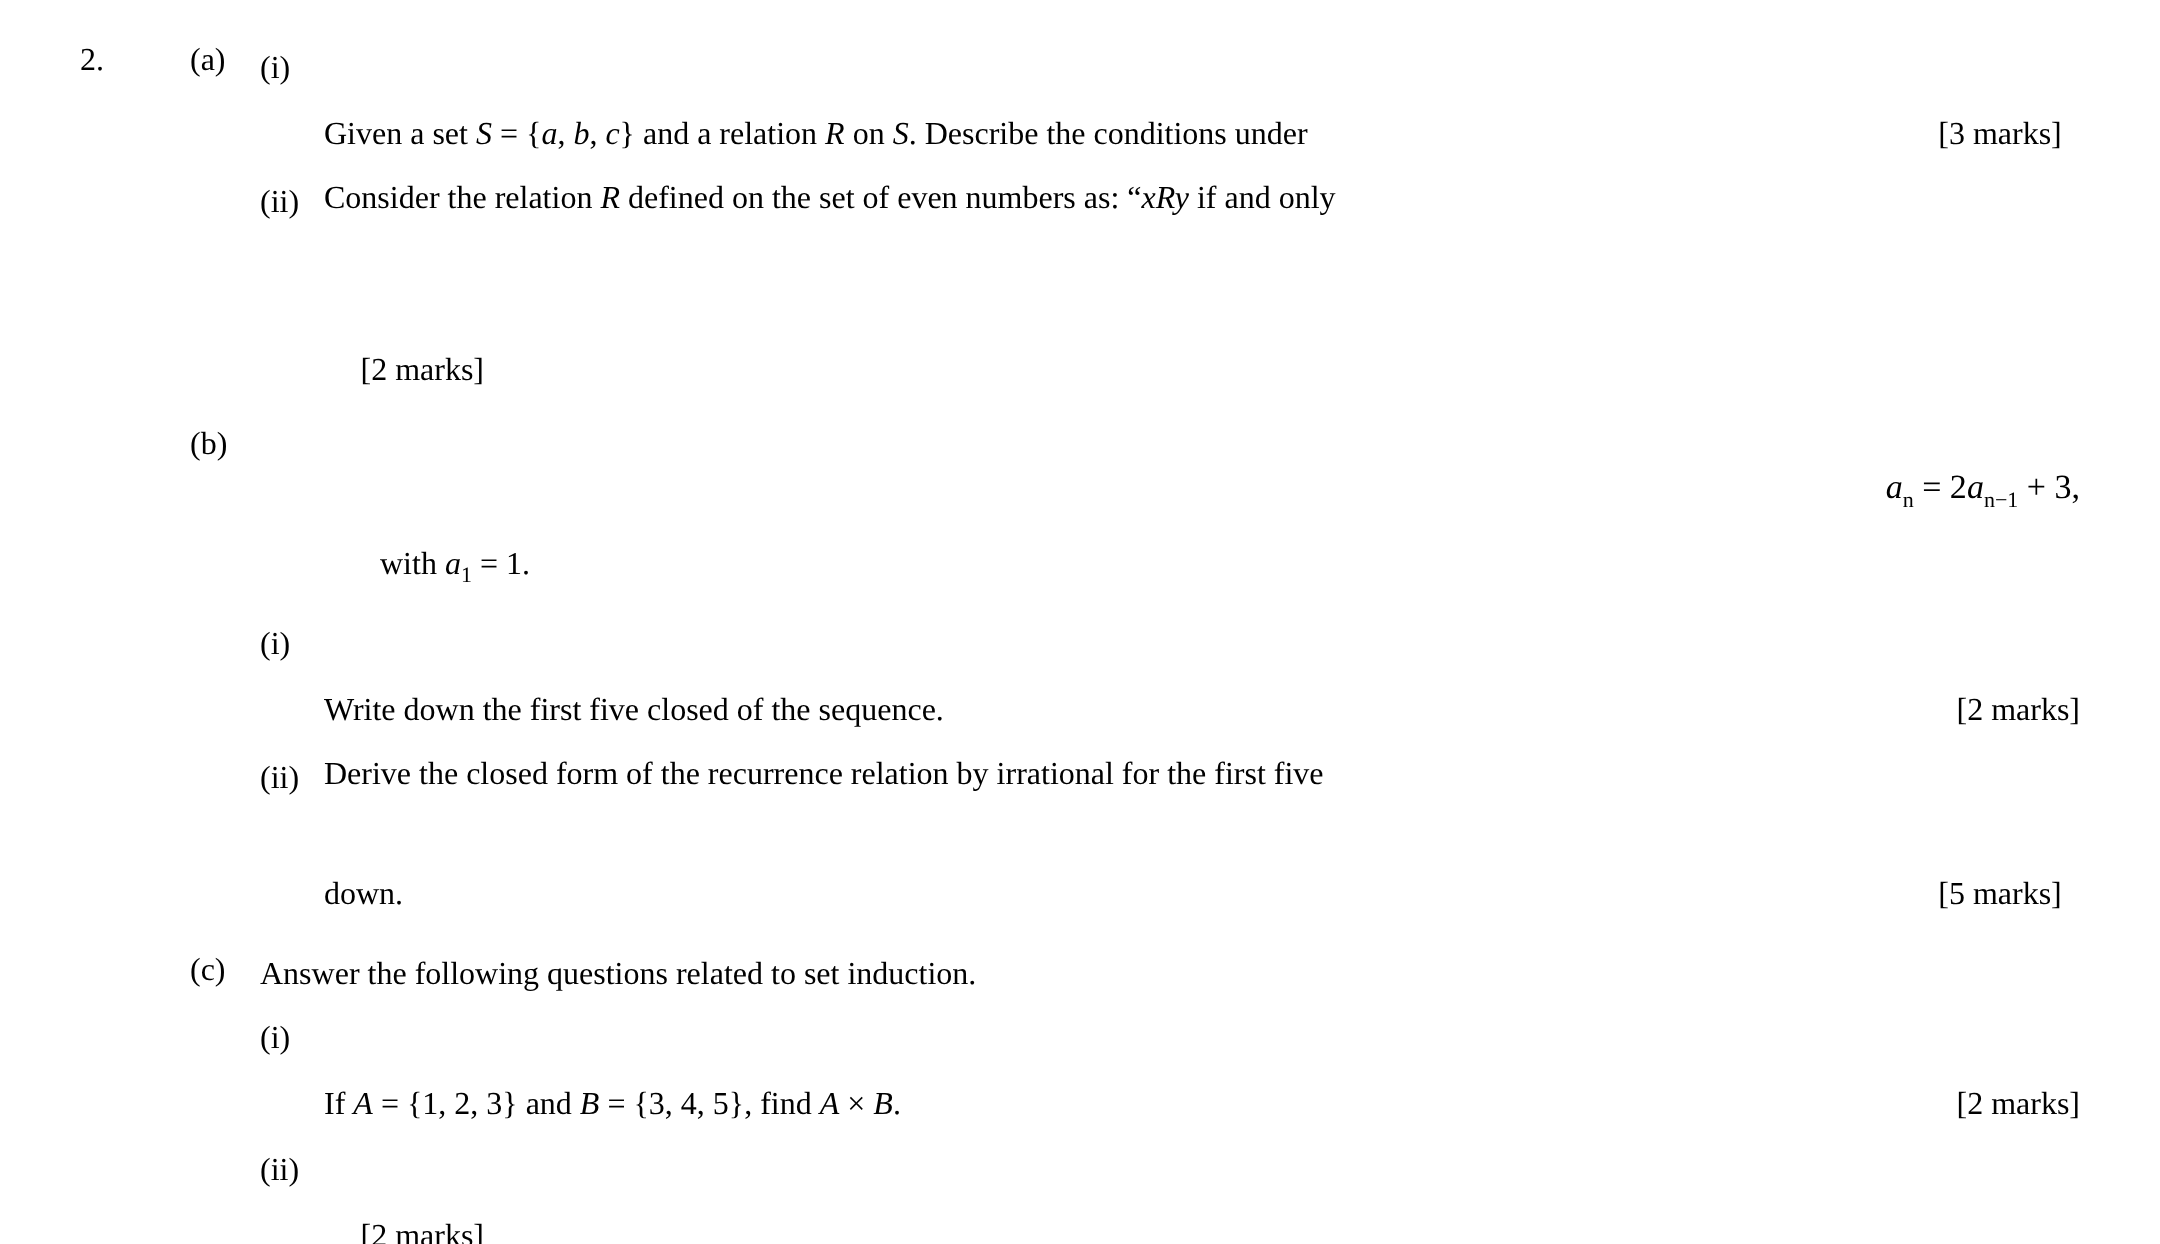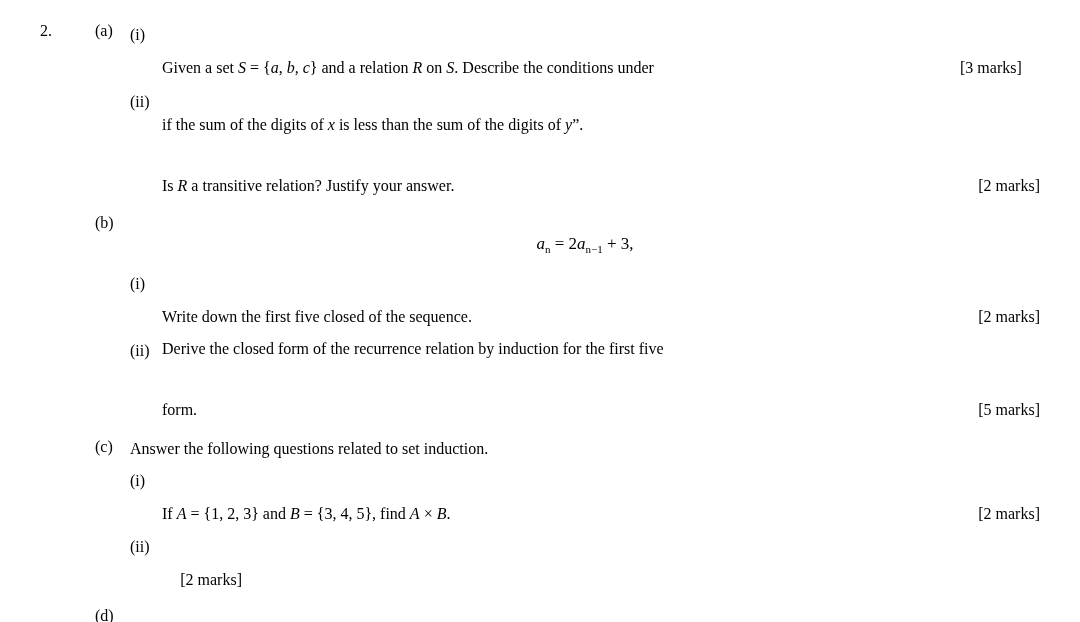--- a/index.html
+++ b/index.html
@@ -18,21 +18,21 @@
       padding: 20px 40px 20px 40px;
     }
 
     .exam-content {
       width: 100%;
       max-width: 1000px;
       margin: 0 auto;
     }
 
     .centered-formula {
-      text-align: center;
+      text-align: right;
       margin: 18px 0 10px 0;
       font-size: 17px;
     }
 
     .with-a1 {
       margin: 8px 0 10px 60px;
       font-size: 16px;
     }
 
     em {
@@ -50,21 +50,21 @@
       width: 100%;
       margin-top: 35px;
     }
 
     .content-left {
       flex: 1;
     }
 
     .content-right {
       min-width: 80px;
-      text-align: left;
+      text-align: center;
     }
 
     .main-wrapper {
       display: flex;
       flex-direction: row;
     }
 
     .number-col {
       width: 55px;
       padding-top: 2px;
@@ -131,64 +131,66 @@
                 </div>
               </div>
             </div>
           </div>
 
           <div class="part-row" style="margin-top:4px;">
             <div class="roman-col">
               <span>(ii)</span>
             </div>
             <div class="item-content">
+              <span>Consider the relation <em>R</em> defined on the set of even numbers as: “<em>xRy</em> if and only</span><br>
               <br>
-              <span>if the sum of the digits of <em>x</em> is less than the sum of the digits of <em>y</em>”.</span><br>
-              <div class="row-flex">
-                <span>Is <em>R</em> a transitive relation? Justify your answer.</span>
+              <div class="row-flex">
                 <span style="min-width:80px;text-align:right;">[2 marks]</span>
               </div>
             </div>
           </div>
 
         </div>
       </div>
 
       <div class="part-row" style="margin-top:8px;">
         <div class="letter-col">
           <span>(b)</span>
         </div>
         <div class="item-content">
 
           <div class="centered-formula">
             <span><em>a</em><sub>n</sub> = 2<em>a</em><sub>n−1</sub> + 3,</span>
           </div>
 
+          <div class="with-a1">
+            <span>with <em>a</em><sub>1</sub> = 1.</span>
+          </div>
 
           <div class="part-row">
             <div class="roman-col">
               <span>(i)</span>
             </div>
             <div class="item-content">
               <div class="row-flex">
                 <span>Write down the first five closed of the sequence.</span>
                 <span style="min-width:80px;text-align:right;">[2 marks]</span>
               </div>
             </div>
           </div>
 
           <div class="part-row" style="margin-top:4px;">
             <div class="roman-col">
               <span>(ii)</span>
             </div>
             <div class="item-content">
-              <span>Derive the closed form of the recurrence relation by induction for the first five</span><br>
-              <div class="row-flex">
-                <span>form.</span>
-                <span style="min-width:80px;text-align:right;">[5 marks]</span>
+              <span>Derive the closed form of the recurrence relation by irrational for the first five</span><br>
+              <div class="row-flex">
+                <span>down.</span>
+                <span style="min-width:80px;text-align:center;">[5 marks]</span>
               </div>
             </div>
           </div>
 
         </div>
       </div>
 
       <div class="part-row" style="margin-top:8px;">
         <div class="letter-col">
           <span>(c)</span>

